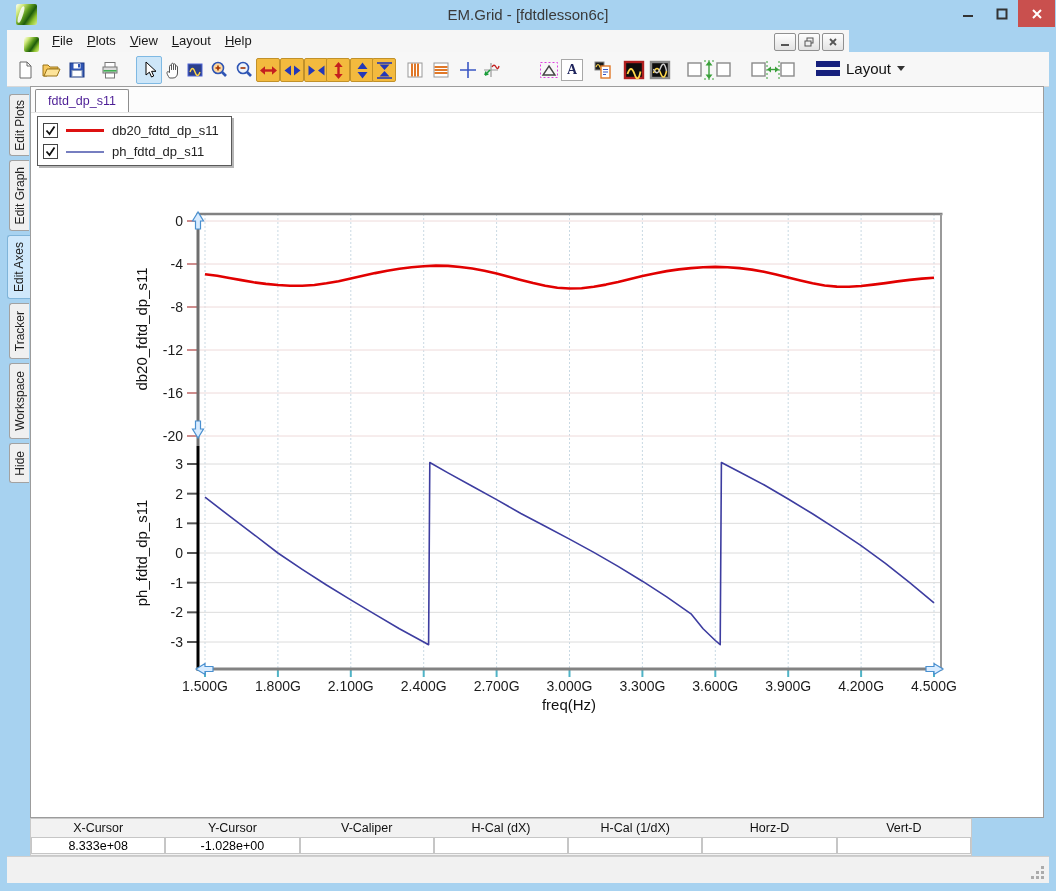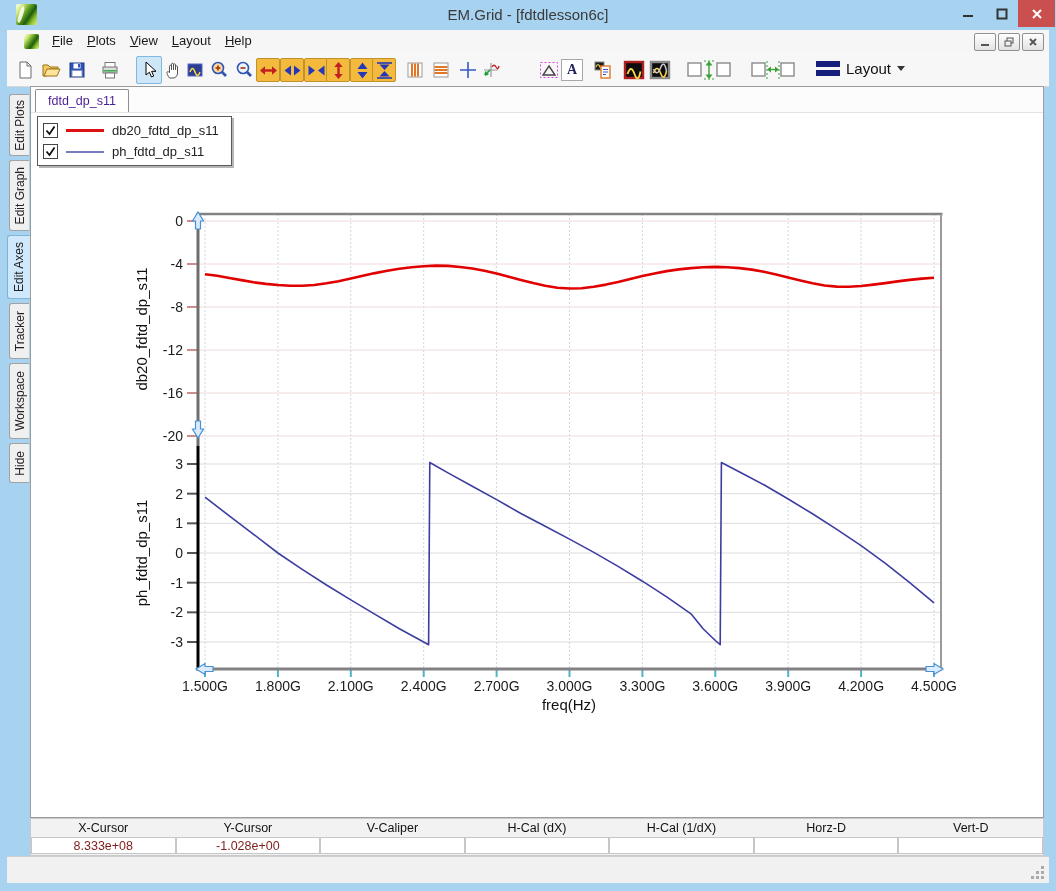--- a/index.html
+++ b/index.html
@@ -10,22 +10,22 @@
   .title-text{position:absolute;left:0;top:6px;width:100%;text-align:center;font-size:15px;color:#3a3a3a;}
   .app-icon{position:absolute;left:16px;top:4px;width:21px;height:21px;border-radius:2px;
     background:linear-gradient(125deg,#f6fbe0 5%,#cfe87a 22%,#5d9c1d 45%,#1e5c0c 62%,#8fc32e 80%,#d7ee8e 100%);}
   .app-icon:after{content:"";position:absolute;left:3px;top:2px;width:4px;height:17px;background:rgba(255,255,255,.85);
     transform:rotate(18deg);border-radius:40%;}
   .winbtn{position:absolute;top:0;height:27px;display:flex;align-items:center;justify-content:center;}
   .winbtn.min{left:952px;width:32px;}
   .winbtn.max{left:986px;width:32px;}
   .winbtn.close{left:1018px;width:37px;background:#c9504e;}
   
-  .menubar{position:absolute;left:7px;top:30px;width:1042px;height:22px;background:#f6f6f6;
-    border-bottom:1px solid #ddd;display:flex;align-items:center;}
+  .menubar{position:absolute;left:7px;top:30px;width:842px;height:22px;background:#f6f6f6;
+    border-bottom:1px solid #ddd;display:flex;align-items:flex-end;}
   .menu-appicon{width:15px;height:15px;margin:0 6px 0 17px;border-radius:2px;
     background:linear-gradient(125deg,#f6fbe0 5%,#cfe87a 22%,#5d9c1d 45%,#1e5c0c 62%,#8fc32e 80%,#d7ee8e 100%);}
   .menu-item{display:inline-block;padding:0 7px;font-size:13px;line-height:22px;color:#1a1a1a;}
   .menu-item::first-letter{text-decoration:underline;}
   .mdi-btns{position:absolute;right:5px;top:3px;display:flex;gap:2px;}
   .mdi-btn{width:20px;height:16px;border:1px solid #909090;border-radius:2px;
     background:linear-gradient(#fefefe,#e3e3e3);display:flex;align-items:center;justify-content:center;}
   
   .toolbar{position:absolute;left:7px;top:52px;width:1042px;height:34px;background:#f7f7f7;
     border-bottom:1px solid #d8d8d8;}
@@ -55,25 +55,25 @@
     box-shadow:2px 2px 0 rgba(110,110,110,.5);padding:3px 12px 3px 5px;z-index:3;}
   .legend-row{display:flex;align-items:center;gap:8px;height:21px;}
   .cbx{width:13px;height:13px;border:1px solid #444;background:#fff;display:flex;align-items:center;justify-content:center;}
   .legend-line{width:38px;}
   .legend-label{font-size:13px;color:#222;}
   #plot-svg{position:absolute;left:0;top:0;z-index:1;}
   #plot-svg text{font-family:"Liberation Sans",sans-serif;}
   #plot-svg .tick{font-size:14px;fill:#1c1c1c;}
   #plot-svg .axlabel{font-size:15px;fill:#111;}
   
-  .status-table{position:absolute;left:30px;top:818px;width:1014px;height:38px;background:#f2f2f2;
+  .status-table{position:absolute;left:30px;top:818px;width:942px;height:38px;background:#f2f2f2;
     border:1px solid #c9c9c9;box-sizing:border-box;display:grid;grid-template-columns:repeat(7,1fr);
     grid-template-rows:18px 18px;}
   .st-h{font-size:12.5px;text-align:center;line-height:18px;color:#111;}
-  .st-v{font-size:12.5px;text-align:center;line-height:16px;color:#7f1d1d;background:#fff;
+  .st-v{font-size:12.5px;text-align:center;line-height:16px;color:#000000;background:#fff;
     border:1px solid #c6c6c6;margin:0 0 1px 0;}
   
   .bottom-strip{position:absolute;left:7px;top:856px;width:1042px;height:26px;background:#f1f1f1;border-top:1px solid #cfcfcf;}
   .grip{position:absolute;right:4px;bottom:3px;}
 </style>
 </head>
 <body>
 
 <div class="app">
 

